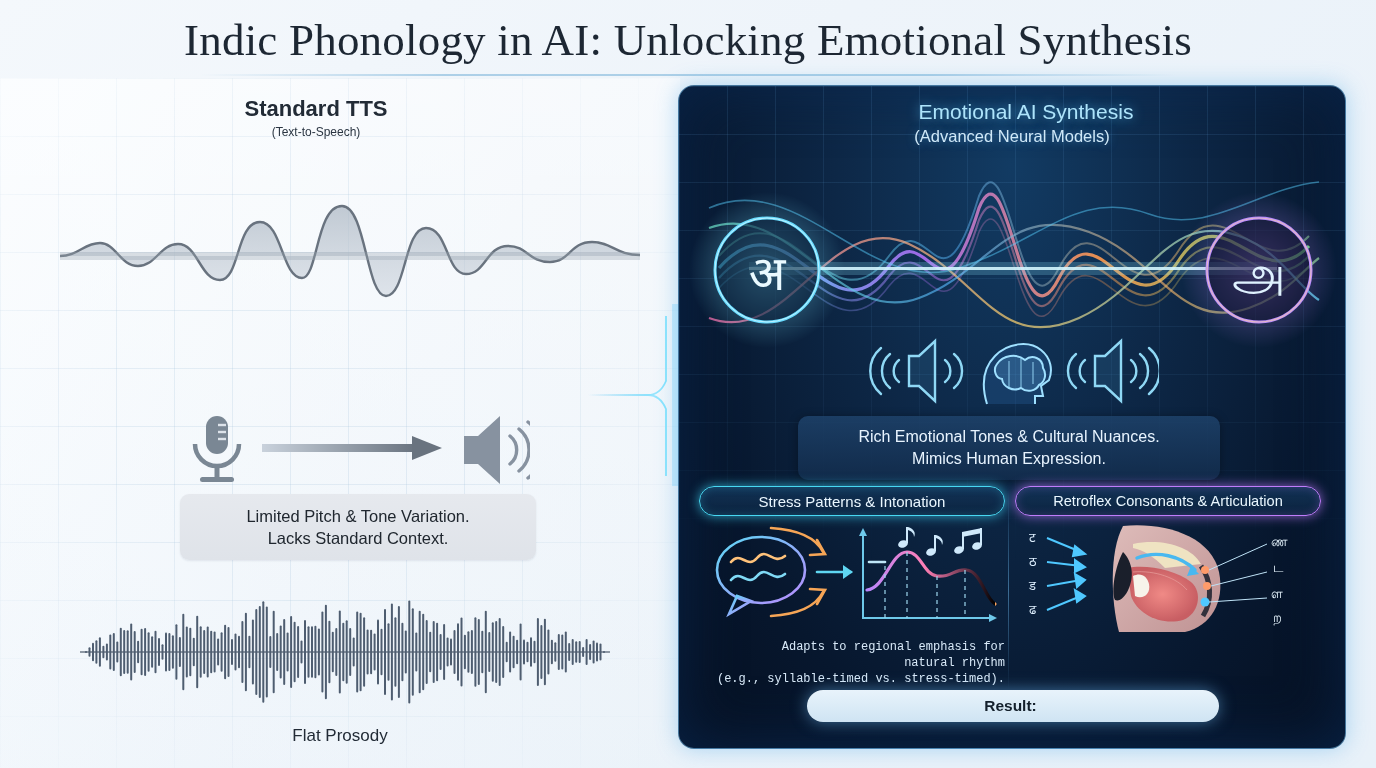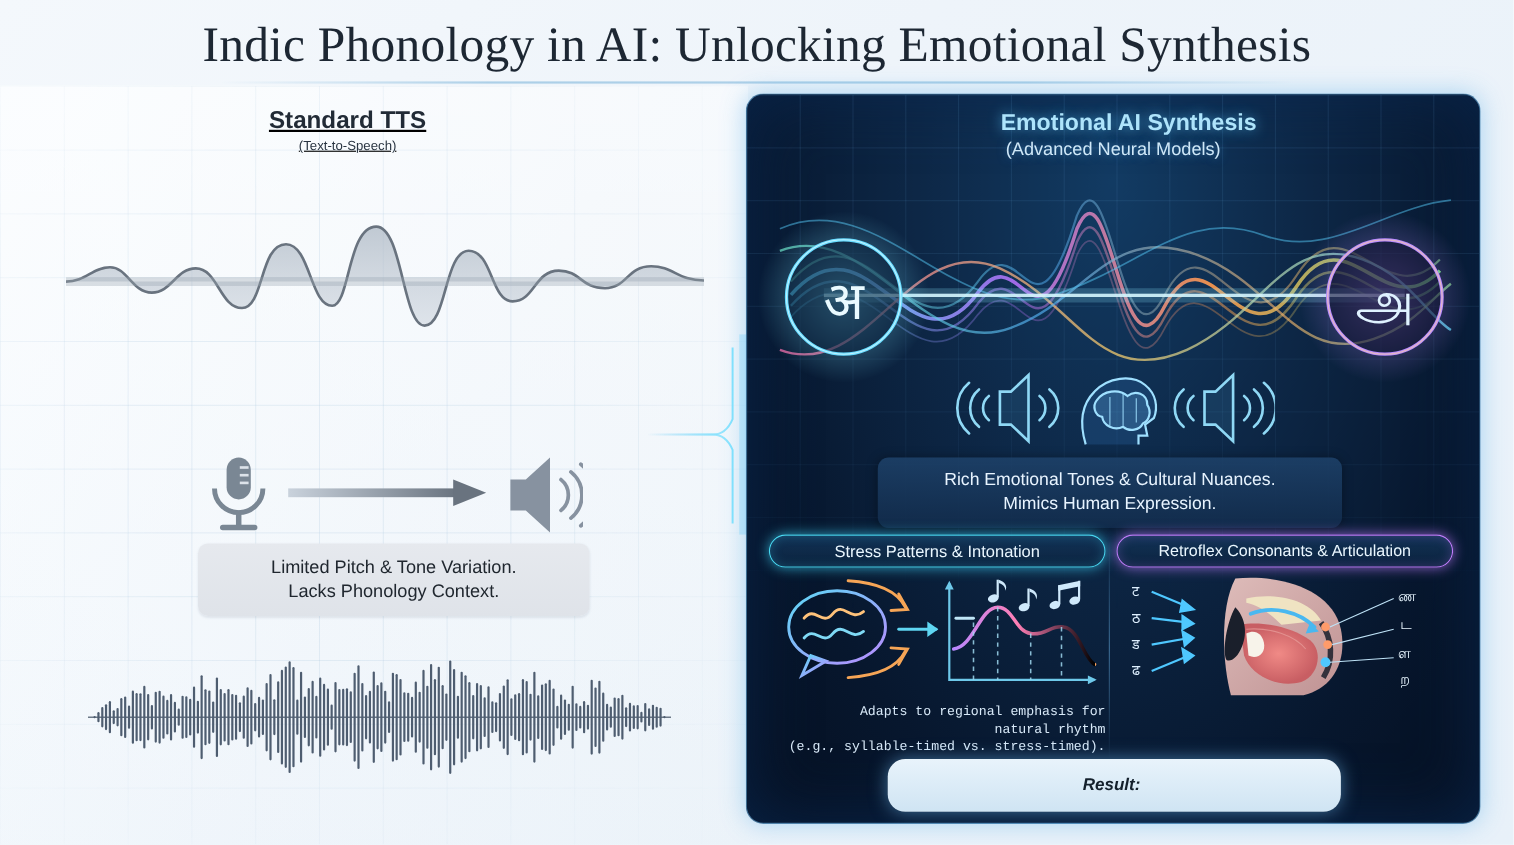--- a/index.html
+++ b/index.html
@@ -31,21 +31,21 @@
   }
   .grid-light{
     position:absolute;inset:0;
     background-image:
       linear-gradient(rgba(150,185,215,.20) 1px,transparent 1px),
       linear-gradient(90deg,rgba(150,185,215,.20) 1px,transparent 1px);
     background-size:58px 58px;
     -webkit-mask-image:radial-gradient(ellipse at 45% 45%,#000 35%,rgba(0,0,0,.25) 75%,transparent 100%);
             mask-image:radial-gradient(ellipse at 45% 45%,#000 35%,rgba(0,0,0,.25) 75%,transparent 100%);
   }
-  .l-head{position:absolute;left:0;width:632px;top:18px;text-align:center;text-decoration:underline;}
+  .l-head{position:absolute;left:0;width:632px;top:18px;text-align:center;}
   .l-head .h1{font-size:22px;font-weight:bold;color:#222b36;}
   .l-head .h2{font-size:12px;color:#2a3542;margin-top:3px;}
 
   .wave-smooth{position:absolute;left:60px;top:110px;width:580px;height:120px;}
   .io-row{position:absolute;left:180px;top:332px;width:350px;height:80px;}
   .l-note{
     position:absolute;left:180px;top:416px;width:336px;padding:11px 10px;
     background:linear-gradient(180deg,#e6e9ee,#dfe3e9);
     border-radius:9px;text-align:center;color:#20272f;font-size:16.5px;line-height:1.34;
     box-shadow:0 1px 2px rgba(80,100,120,.12);
@@ -68,21 +68,21 @@
   .grid-dark{
     position:absolute;inset:0;
     background-image:
       linear-gradient(rgba(110,180,235,.13) 1px,transparent 1px),
       linear-gradient(90deg,rgba(110,180,235,.13) 1px,transparent 1px);
     background-size:48px 48px;
     -webkit-mask-image:linear-gradient(180deg,#000 0%,rgba(0,0,0,.55) 45%,transparent 72%);
             mask-image:linear-gradient(180deg,#000 0%,rgba(0,0,0,.55) 45%,transparent 72%);
   }
   .r-head{position:absolute;left:0;width:666px;top:14px;text-align:center;z-index:6;}
-  .r-head .h1{font-size:21px;font-weight:bold;color:#aee4fb;text-shadow:0 0 12px rgba(90,200,255,.7);padding-left:28px;}
+  .r-head .h1{font-size:21px;font-weight:normal;color:#aee4fb;text-shadow:0 0 12px rgba(90,200,255,.7);padding-left:28px;}
   .r-head .h2{font-size:16.5px;color:#cfe8f8;margin-top:3px;text-shadow:0 0 9px rgba(90,190,255,.5);}
 
   .hero{position:absolute;left:0;top:62px;width:666px;height:250px;}
   .neural-row{position:absolute;left:190px;top:248px;width:290px;height:74px;}
 
   .r-note{
     position:absolute;left:119px;top:330px;width:402px;padding:10px 10px;
     border-radius:10px;text-align:center;
     background:linear-gradient(180deg,rgba(30,66,106,.85),rgba(18,44,76,.85));
     color:#e8f4ff;font-size:16px;line-height:1.36;
@@ -102,26 +102,25 @@
   .card.right .card-title{border:1.6px solid #c07dfb;box-shadow:0 0 12px rgba(185,120,250,.75),inset 0 0 10px rgba(185,120,250,.25);font-size:14.6px;}
   .card-art{position:relative;height:112px;margin-top:6px;}
   .card-cap{margin-top:6px;text-align:right;color:#d8e9f8;font-size:12px;line-height:1.33;font-family:Liberation Mono, monospace;}
 
   .divider{
     position:absolute;left:329px;top:404px;width:1px;height:200px;
     background:linear-gradient(180deg,rgba(120,200,255,0),rgba(120,200,255,.45),rgba(120,200,255,0));
   }
 
   .result{
-    position:absolute;left:128px;top:604px;width:412px;height:48px;border-radius:16px;
+    position:absolute;left:128px;top:604px;width:412px;height:32px;border-radius:16px;
     display:flex;align-items:center;justify-content:center;
     background:linear-gradient(180deg,#e8f3fb,#cfe4f3);
     color:#14202c;font-size:15.5px;
     box-shadow:0 0 16px rgba(120,200,255,.5);
-    font-style:italic;
   }
   .result b{margin-right:5px;}
 </style>
 </head>
 <body>
 
 <div class="stage">
 
   <div class="title">Indic Phonology in AI: Unlocking Emotional Synthesis</div>
   <div class="title-rule"></div>
@@ -173,21 +172,21 @@
         <g fill="none" stroke="#8792a0" stroke-width="3.4" stroke-linecap="round">
           <path d="M330,26 a18,18 0 0 1 0,28"></path>
           <path d="M339,19 a27,27 0 0 1 0,42"></path>
           <path d="M348,12 a36,36 0 0 1 0,56"></path>
         </g>
       </g>
     </svg>
 
     <div class="l-note">
       <div>Limited Pitch &amp; Tone Variation.</div>
-      <div>Lacks Phonology Context.</div>
+      <div>Lacks Standard Context.</div>
     </div>
 
     <svg class="wave-spiky" viewBox="0 0 530 112">
       <line x1="0" y1="56" x2="530" y2="56" stroke="#6c7887" stroke-width="1.4"></line>
       <g id="spikes" stroke="#4e5d70" stroke-width="2" stroke-linecap="round">
           <line x1="6.0" x2="6.0" y1="56.0" y2="56.0"></line>
           <line x1="9.5" x2="9.5" y1="52.3" y2="59.7"></line>
           <line x1="13.0" x2="13.0" y1="47.7" y2="64.3"></line>
           <line x1="16.4" x2="16.4" y1="45.2" y2="66.8"></line>
           <line x1="19.9" x2="19.9" y1="42.3" y2="69.7"></line>
@@ -331,20 +330,21 @@
           <line x1="499.7" x2="499.7" y1="45.9" y2="66.1"></line>
           <line x1="503.1" x2="503.1" y1="52.1" y2="59.9"></line>
           <line x1="506.6" x2="506.6" y1="44.1" y2="67.9"></line>
           <line x1="510.1" x2="510.1" y1="48.9" y2="63.1"></line>
           <line x1="513.6" x2="513.6" y1="45.6" y2="66.4"></line>
           <line x1="517.0" x2="517.0" y1="47.4" y2="64.6"></line>
           <line x1="520.5" x2="520.5" y1="48.4" y2="63.6"></line>
           <line x1="524.0" x2="524.0" y1="56.0" y2="56.0"></line>
         </g>
     </svg>
+    <div class="flat-label">Flat Prosody</div>
 
   </div>
 
   <svg class="seam" viewBox="0 0 110 190">
     <defs>
       <linearGradient id="gseam" x1="0" y1="0" x2="1" y2="0">
         <stop offset="0" stop-color="#9fd8f5" stop-opacity="0"></stop>
         <stop offset="1" stop-color="#7fe3ff" stop-opacity=".95"></stop>
       </linearGradient>
     </defs>

